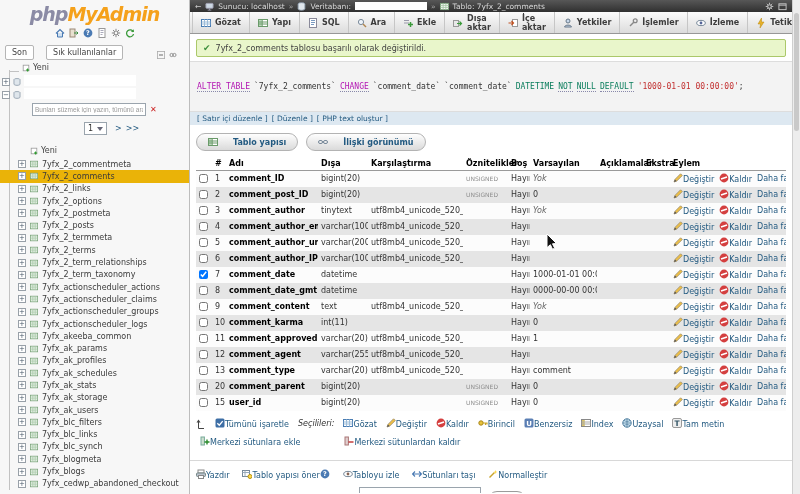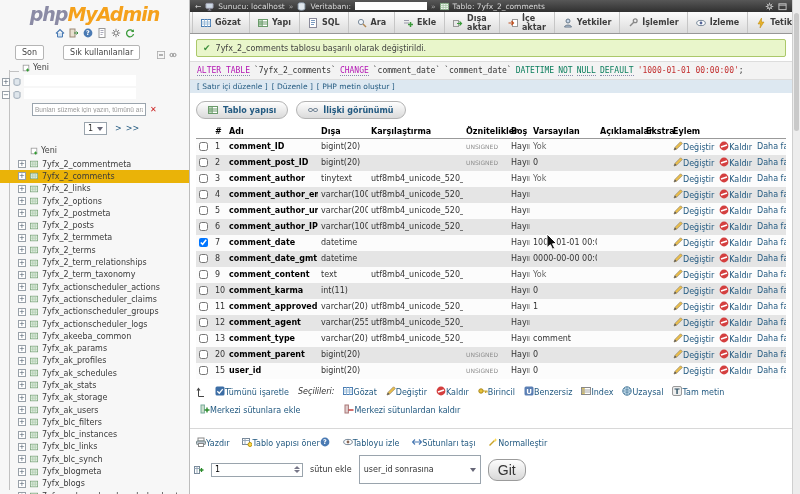--- a/index.html
+++ b/index.html
@@ -9,21 +9,21 @@
   .ic svg{width:100%;height:100%;display:block}
   .ic.s8{width:8px;height:8px}
   a,.lnk{color:#235a81;text-decoration:none;cursor:pointer;white-space:nowrap}
 
   
   .sidebar{position:absolute;left:0;top:0;width:190px;height:494px;background:#f7f7f7;border-right:1px solid #bdbdbd;overflow:hidden}
   .logo{text-align:center;padding-top:3px;font-size:19px;font-weight:bold;font-style:italic;letter-spacing:-1px;cursor:pointer}
   .logo .p1{color:#8b8ba5}.logo .p2{color:#f5a11b}
   .side-icons{display:flex;justify-content:center;gap:4px;margin-top:3px}
   .side-icons .ic{cursor:pointer}
-  .side-tabs{display:flex;gap:19px;margin:7px 0 0 15px}
+  .side-tabs{display:flex;gap:12px;margin:7px 0 0 5px}
   .side-tabs .stab{background:#fff;border:1px solid #b5b5b5;padding:2px 6px;font-size:8px;color:#444;cursor:pointer;border-radius:2px}
   .tree-tools{position:absolute;right:12px;top:51px;display:flex;gap:4px;color:#888}
   .trunk{position:absolute;left:9px;top:70px;width:1px;height:420px;background:#c2c2c2}
   .tree{position:absolute;left:0;top:60px;right:0}
   .trow{display:flex;align-items:flex-end;gap:3px;height:12px;white-space:nowrap;color:#444}
   .stub{width:10px;height:1px;background:#c2c2c2;margin-left:9px}
   .tgl{width:8px;height:8px;border:1px solid #98a0a8;background:#fff;font-size:7px;line-height:6px;text-align:center;color:#456;cursor:pointer;flex:none}
   .tgl.plus::before{content:"+"} .tgl.minus::before{content:"\2212"}
   .redact{width:112px;height:11px;background:#fff;flex:none}
   .filter-wrap{display:flex;align-items:center;gap:4px;margin:4px 0 0 32px}
@@ -44,34 +44,34 @@
   .crumb .sep{color:#aaa}
   .crumb .redact2{width:72px;height:8px;background:#fff}
   .crumb .sp{flex:1}
   .crumb .ic{width:9px;height:9px;color:#c9c9c9;cursor:pointer}
   .tabs{height:22px;display:flex;align-items:stretch;background:linear-gradient(#fbfbfb,#dcdcdc);border-bottom:1px solid #979797;padding:0 2px}
   .tab{display:flex;align-items:center;gap:4px;padding:0 8px;font-size:8px;font-weight:bold;color:#3d3d3d;border-right:1px solid #c6c6c6;cursor:pointer}
   .tab:first-child{border-left:1px solid #c6c6c6}
   .content{position:relative;height:459px;overflow:hidden}
   .success{margin:5px 6px 0;background:#e9f6cb;border:1px solid #abc86a;border-radius:2px;padding:3px 6px;display:flex;align-items:center;gap:5px;color:#3f3f3f}
   .check{color:#3d8f3d;font-weight:bold;font-size:9px}
-  .sqlbox{margin-top:4px;background:#f3f3f3;border-top:1px solid #ddd;border-bottom:1px solid #ddd;padding:4px 7px;font-family:"DejaVu Sans Mono","Liberation Mono",monospace;font-size:8px;white-space:nowrap}
+  .sqlbox{margin-top:4px;background:#f3f3f3;border-top:1px solid #ddd;border-bottom:1px solid #ddd;padding:20px 7px;font-family:"DejaVu Sans Mono","Liberation Mono",monospace;font-size:8px;white-space:nowrap}
   .tok{margin-right:4px}
   .tok-kw{color:#b316b3;border-bottom:1px dotted #88a} .tok-kw2{color:#0a7d5c;border-bottom:1px dotted #88a}
   .tok-type{color:#0a7d5c} .tok-str{color:#c23030} .tok-id{color:#333} .tok-pln{color:#333;margin-left:-4px}
   .sqllinks{background:#dde8f1;padding:2px 7px;font-size:7.5px;display:flex;gap:4px}
   .viewbtns{margin:8px 0 0 6px;display:flex;gap:8px}
-  .pill{display:inline-flex;align-items:center;gap:5px;padding:3px 11px;border:1px solid #b3b3b3;border-radius:10px;background:linear-gradient(#fefefe,#dadada);color:#235a81;font-weight:bold;font-size:8px;cursor:pointer}
+  .pill{display:inline-flex;align-items:center;gap:15px;padding:3px 11px;border:1px solid #b3b3b3;border-radius:10px;background:linear-gradient(#fefefe,#dadada);color:#235a81;font-weight:bold;font-size:8px;cursor:pointer}
   table.struct{width:590px;margin:6px 0 0 6px;border-collapse:collapse;table-layout:fixed}
   table.struct th{text-align:left;font-weight:bold;color:#000;padding:2px 3px;border-bottom:1px solid #9a9a9a;white-space:nowrap}
   table.struct td{padding:2px 3px;line-height:10px;white-space:nowrap;overflow:hidden}
   tr.even{background:#e5e5e5} tr.odd{background:#fcfcfc}
   td.cname{font-weight:bold;color:#000}
   .attr{font-size:6px;color:#8d8d8d}
-  .noneval{color:#666}
+  .noneval{font-style:italic;color:#666}
   .actcell{display:flex;align-items:center;gap:5px}
   input[type=checkbox]{width:9px;height:9px;margin:0;vertical-align:middle}
   .wsel{margin:7px 16px 0 6px;display:flex;align-items:center;gap:9px;white-space:nowrap}
   .wsel .cap{font-style:italic;color:#333}
   .central{margin:7px 0 0 10px;display:flex;gap:44px}
   .hr{border-top:1px solid #d8d8d8;margin:13px 0 0}
   .tools{margin:8px 0 0 6px;display:flex;align-items:center;gap:13px}
   .addcol{margin:7px 0 0 4px;display:flex;align-items:center;gap:7px}
   .numwrap{display:flex;align-items:center;border:1px solid #9aa4ad;background:#fff;height:14px;width:92px}
   .numwrap input{border:0;outline:0;width:80px;font-size:8px;padding:0 3px;font-family:inherit}
@@ -424,30 +424,20 @@
             <span>7yfx_blc_filters</span>
           </li>
           <li>
             <span class="tgl plus"></span>
             <span class="ic s8">
               <svg viewBox="0 0 10 10">
                 <rect x=".5" y="1.5" width="9" height="7" fill="#f4faf4" stroke="#7aa37a"></rect>
                 <path d="M.5 3.8h9M.5 6h9M3.5 1.5v7M6.5 1.5v7" stroke="#a9c9a9"></path>
               </svg>
             </span>
-            <span>7yfx_blc_instances</span>
-          </li>
-          <li>
-            <span class="tgl plus"></span>
-            <span class="ic s8">
-              <svg viewBox="0 0 10 10">
-                <rect x=".5" y="1.5" width="9" height="7" fill="#f4faf4" stroke="#7aa37a"></rect>
-                <path d="M.5 3.8h9M.5 6h9M3.5 1.5v7M6.5 1.5v7" stroke="#a9c9a9"></path>
-              </svg>
-            </span>
             <span>7yfx_blc_links</span>
           </li>
           <li>
             <span class="tgl plus"></span>
             <span class="ic s8">
               <svg viewBox="0 0 10 10">
                 <rect x=".5" y="1.5" width="9" height="7" fill="#f4faf4" stroke="#7aa37a"></rect>
                 <path d="M.5 3.8h9M.5 6h9M3.5 1.5v7M6.5 1.5v7" stroke="#a9c9a9"></path>
               </svg>
             </span>
@@ -634,21 +624,21 @@
     <div class="content">
       <div class="success">
         <span class="check">✔</span>
         <span>7yfx_2_comments tablosu başarılı olarak değiştirildi.</span>
       </div>
 
       <div class="sqlbox" id="sqlBox"><span class="tok tok-kw">ALTER TABLE</span><span class="tok tok-id">`7yfx_2_comments`</span><span class="tok tok-kw">CHANGE</span><span class="tok tok-id">`comment_date`</span><span class="tok tok-id">`comment_date`</span><span class="tok tok-type">DATETIME</span><span class="tok tok-kw2">NOT</span><span class="tok tok-kw2">NULL</span><span class="tok tok-kw2">DEFAULT</span><span class="tok tok-str">'1000-01-01 00:00:00'</span><span class="tok tok-pln">;</span></div>
       <div class="sqllinks" id="sqlLinks">
           <span class="lnk">[ Satır içi düzenle ]</span>
           <span class="lnk">[ Düzenle ]</span>
-          <span class="lnk">[ PHP metin oluştur ]</span>
+          <span class="lnk">[ PHP text oluştur ]</span>
         </div>
 
       <div class="viewbtns" id="viewBtns">
           <span class="pill">
             <span class="ic">
               <svg viewBox="0 0 10 10">
                 <rect x=".5" y="1.5" width="9" height="7" fill="#fff" stroke="#6a9a6a"></rect>
                 <rect x="1" y="2" width="2.8" height="6" fill="#bcd9bc"></rect>
                 <path d="M4.2 1.5v7M.5 4h9M.5 6h9" stroke="#6a9a6a" fill="none"></path>
               </svg>

